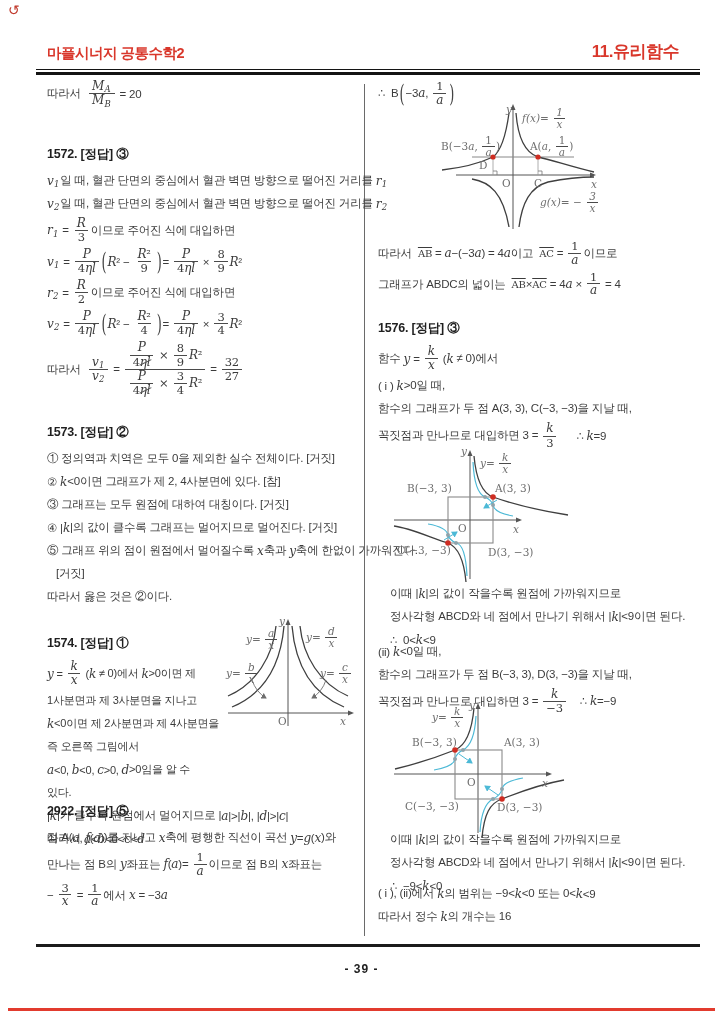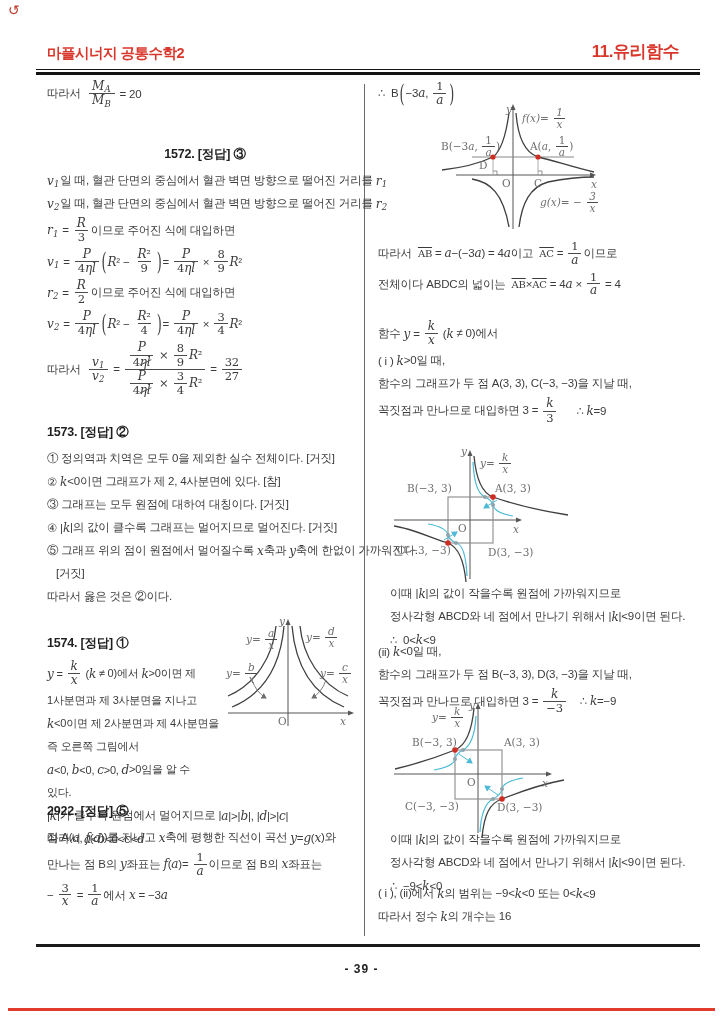--- a/index.html
+++ b/index.html
@@ -65,21 +65,21 @@
         <path d="M0,0 L6,3.5 L0,7 Z" fill="#4cb9d6"></path>
       </marker>
     </defs>
   </svg>
 
   
   <div class="blk" style="left:47px;top:80px;">
     <p class="ln"><span class="tx">따라서  </span><span class="frac"><span class="fr-n"><span class="mv">M</span><span class="msb">A</span></span><span class="fr-d"><span class="mv">M</span><span class="msb">B</span></span></span><span class="tx"> = 20</span></p>
   </div>
 
-  <div class="blk" style="left:47px;top:146px;width:316px;text-align:center;">
+  <div class="blk" style="left:47px;top:146px;width:316px;">
     <h3 class="ptitle">1572. [정답] ③</h3>
     <div>
         <p class="ln"><span class="mv">v</span><span class="msb">1</span><span class="tx">일 때, 혈관 단면의 중심에서 혈관 벽면 방향으로 떨어진 거리를 </span><span class="mv">r</span><span class="msb">1</span></p>
         <p class="ln"><span class="mv">v</span><span class="msb">2</span><span class="tx">일 때, 혈관 단면의 중심에서 혈관 벽면 방향으로 떨어진 거리를 </span><span class="mv">r</span><span class="msb">2</span></p>
         <p class="ln"><span class="mv">r</span><span class="msb">1</span><span class="tx"> = </span><span class="frac"><span class="fr-n"><span class="mv">R</span></span><span class="fr-d"><span class="tx">3</span></span></span><span class="tx">이므로 주어진 식에 대입하면</span></p>
         <p class="ln"><span class="mv">v</span><span class="msb">1</span><span class="tx"> = </span><span class="frac"><span class="fr-n"><span class="mv">P</span></span><span class="fr-d"><span class="tx">4</span><span class="mv">ηl</span></span></span><span class="bigp">(</span><span class="mv">R</span><span class="tx">² − </span><span class="frac"><span class="fr-n"><span class="mv">R</span><span class="tx">²</span></span><span class="fr-d"><span class="tx">9</span></span></span><span class="bigp">)</span><span class="tx">= </span><span class="frac"><span class="fr-n"><span class="mv">P</span></span><span class="fr-d"><span class="tx">4</span><span class="mv">ηl</span></span></span><span class="tx"> × </span><span class="frac"><span class="fr-n"><span class="tx">8</span></span><span class="fr-d"><span class="tx">9</span></span></span><span class="mv">R</span><span class="tx">²</span></p>
         <p class="ln"><span class="mv">r</span><span class="msb">2</span><span class="tx"> = </span><span class="frac"><span class="fr-n"><span class="mv">R</span></span><span class="fr-d"><span class="tx">2</span></span></span><span class="tx">이므로 주어진 식에 대입하면</span></p>
         <p class="ln"><span class="mv">v</span><span class="msb">2</span><span class="tx"> = </span><span class="frac"><span class="fr-n"><span class="mv">P</span></span><span class="fr-d"><span class="tx">4</span><span class="mv">ηl</span></span></span><span class="bigp">(</span><span class="mv">R</span><span class="tx">² − </span><span class="frac"><span class="fr-n"><span class="mv">R</span><span class="tx">²</span></span><span class="fr-d"><span class="tx">4</span></span></span><span class="bigp">)</span><span class="tx">= </span><span class="frac"><span class="fr-n"><span class="mv">P</span></span><span class="fr-d"><span class="tx">4</span><span class="mv">ηl</span></span></span><span class="tx"> × </span><span class="frac"><span class="fr-n"><span class="tx">3</span></span><span class="fr-d"><span class="tx">4</span></span></span><span class="mv">R</span><span class="tx">²</span></p>
         <p class="ln"><span class="tx">따라서  </span><span class="frac"><span class="fr-n"><span class="mv">v</span><span class="msb">1</span></span><span class="fr-d"><span class="mv">v</span><span class="msb">2</span></span></span><span class="tx"> = </span><span class="frac"><span class="fr-n"><span class="frac"><span class="fr-n"><span class="mv">P</span></span><span class="fr-d"><span class="tx">4</span><span class="mcx">ηl</span></span></span><span class="tx"> × </span><span class="frac"><span class="fr-n"><span class="tx">8</span></span><span class="fr-d"><span class="tx">9</span></span></span><span class="mv">R</span><span class="tx">²</span></span><span class="fr-d"><span class="frac"><span class="fr-n"><span class="mv">P</span></span><span class="fr-d"><span class="tx">4</span><span class="mcx">ηl</span></span></span><span class="tx"> × </span><span class="frac"><span class="fr-n"><span class="tx">3</span></span><span class="fr-d"><span class="tx">4</span></span></span><span class="mv">R</span><span class="tx">²</span></span></span><span class="tx"> = </span><span class="frac"><span class="fr-n"><span class="tx">32</span></span><span class="fr-d"><span class="tx">27</span></span></span></p>
       </div>
@@ -193,25 +193,26 @@
     <span class="plab" style="left:51px;top:57px;">D</span>
     <span class="plab" style="left:74px;top:75px;">O</span>
     <span class="plab" style="left:106px;top:75px;">C</span>
     <span class="glab" style="left:163px;top:76px;">x</span>
     <span class="glab" style="left:112px;top:88px;"><span class="mv">g</span><span class="tx">(</span><span class="mv">x</span><span class="tx">)= − </span><span class="frac"><span class="fr-n"><span class="tx">3</span></span><span class="fr-d"><span class="mv">x</span></span></span></span>
   </div>
 
   <div class="blk" style="left:378px;top:240px;width:322px;">
     <div>
         <p class="ln"><span class="tx">따라서  </span><span class="mol">AB</span><span class="tx"> = </span><span class="mv">a</span><span class="tx">−(−3</span><span class="mv">a</span><span class="tx">) = 4</span><span class="mv">a</span><span class="tx">이고  </span><span class="mol">AC</span><span class="tx"> = </span><span class="frac"><span class="fr-n"><span class="tx">1</span></span><span class="fr-d"><span class="mv">a</span></span></span><span class="tx">이므로</span></p>
-        <p class="ln"><span class="tx">전체이다 ABDC의 넓이는  </span><span class="mol">AB</span><span class="tx">×</span><span class="mol">AC</span><span class="tx"> = 4</span><span class="mv">a</span><span class="tx"> × </span><span class="frac"><span class="fr-n"><span class="tx">1</span></span><span class="fr-d"><span class="mv">a</span></span></span><span class="tx"> = 4</span></p>
+        <p class="ln"><span class="tx">그래프가 ABDC의 넓이는  </span><span class="mol">AB</span><span class="tx">×</span><span class="mol">AC</span><span class="tx"> = 4</span><span class="mv">a</span><span class="tx"> × </span><span class="frac"><span class="fr-n"><span class="tx">1</span></span><span class="fr-d"><span class="mv">a</span></span></span><span class="tx"> = 4</span></p>
       </div>
   </div>
 
   <div class="blk" style="left:378px;top:320px;width:322px;">
+    <h3 class="ptitle">1576. [정답] ③</h3>
     <div>
         <p class="ln"><span class="tx">함수 </span><span class="mv">y</span><span class="tx"> = </span><span class="frac"><span class="fr-n"><span class="mv">k</span></span><span class="fr-d"><span class="mv">x</span></span></span><span class="tx"> (</span><span class="mv">k</span><span class="tx"> ≠ 0)에서</span></p>
         <p class="ln"><span class="tx">( i ) </span><span class="mv">k</span><span class="tx">&gt;0일 때,</span></p>
         <p class="ln"><span class="tx">함수의 그래프가 두 점 A(3, 3), C(−3, −3)을 지날 때,</span></p>
         <p class="ln"><span class="tx">꼭짓점과 만나므로 대입하면 3 = </span><span class="frac"><span class="fr-n"><span class="mv">k</span></span><span class="fr-d"><span class="tx">3</span></span></span><span class="tx">      ∴ </span><span class="mv">k</span><span class="tx">=9</span></p>
       </div>
   </div>
 
   
   <div class="graph" style="left:392px;top:446px;width:240px;height:140px;">

